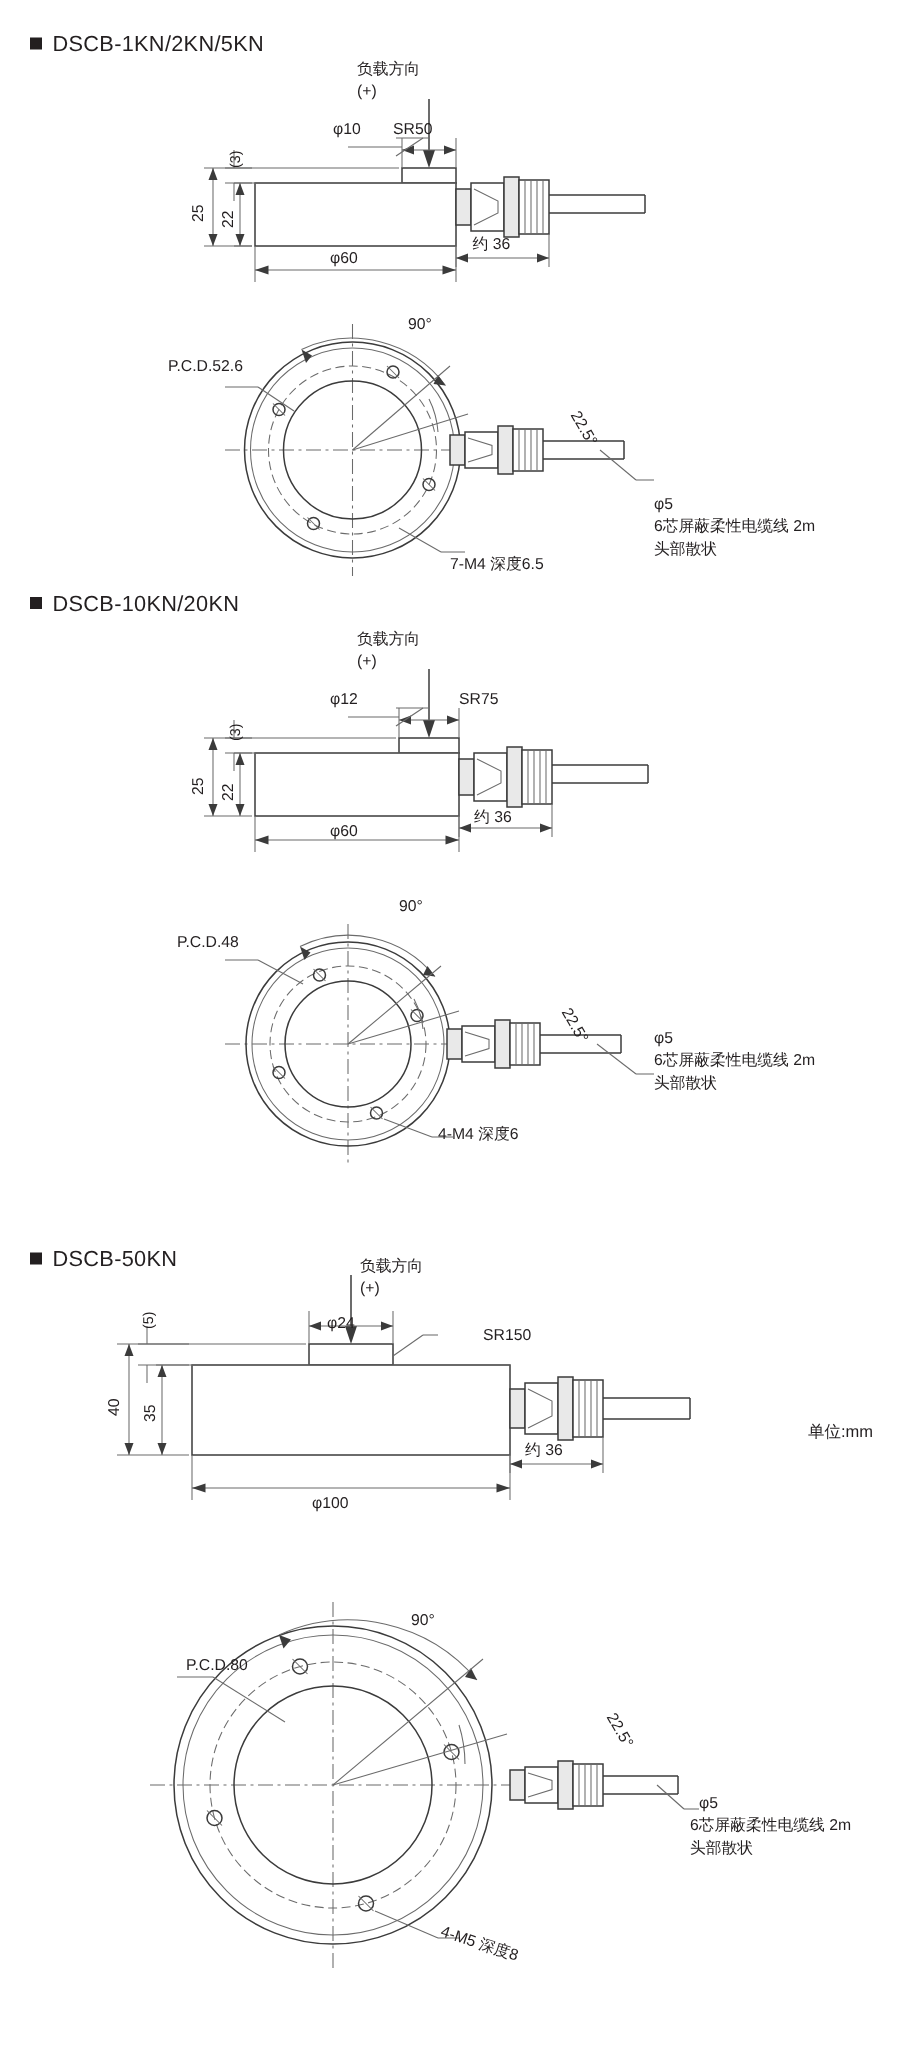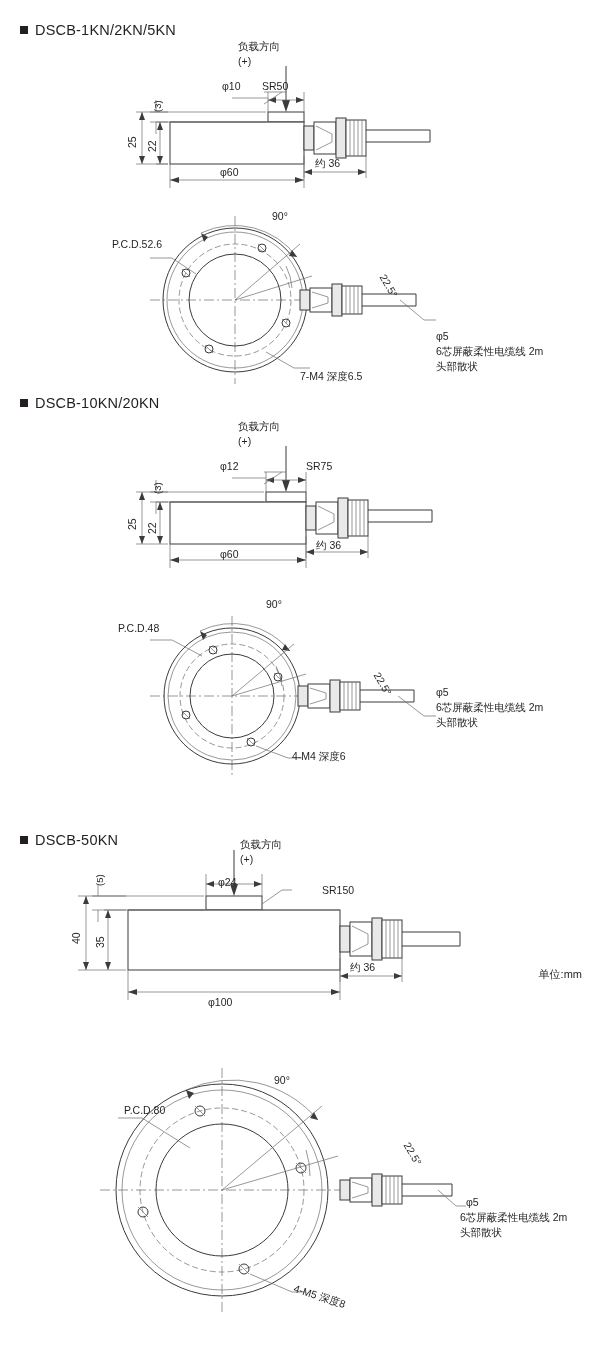--- a/index.html
+++ b/index.html
@@ -44,21 +44,21 @@
   }
   .lbl.sm { font-size: 9.5px; }
   .lbl.cn { font-size: 10.5px; }
   .lbl.rot90 {
     transform: rotate(-90deg);
     transform-origin: left top;
   }
   .unit-note {
     position: absolute;
     right: 18px;
-    bottom: 16px;
+    bottom: 36px;
     font-size: 11px;
     color: #231f20;
   }
   svg { display: block; }
   .dwg { position: absolute; left: 0; top: 0; }
   
   .ln { stroke: #3b3b3b; stroke-width: 1; fill: none; }
   .thin { stroke: #6b6b6b; stroke-width: 0.7; fill: none; }
   .dash { stroke: #6b6b6b; stroke-width: 0.7; fill: none; stroke-dasharray: 10 3 2 3; }
   .fillgray { fill: #e9e9e9; stroke: #3b3b3b; stroke-width: 1; }

